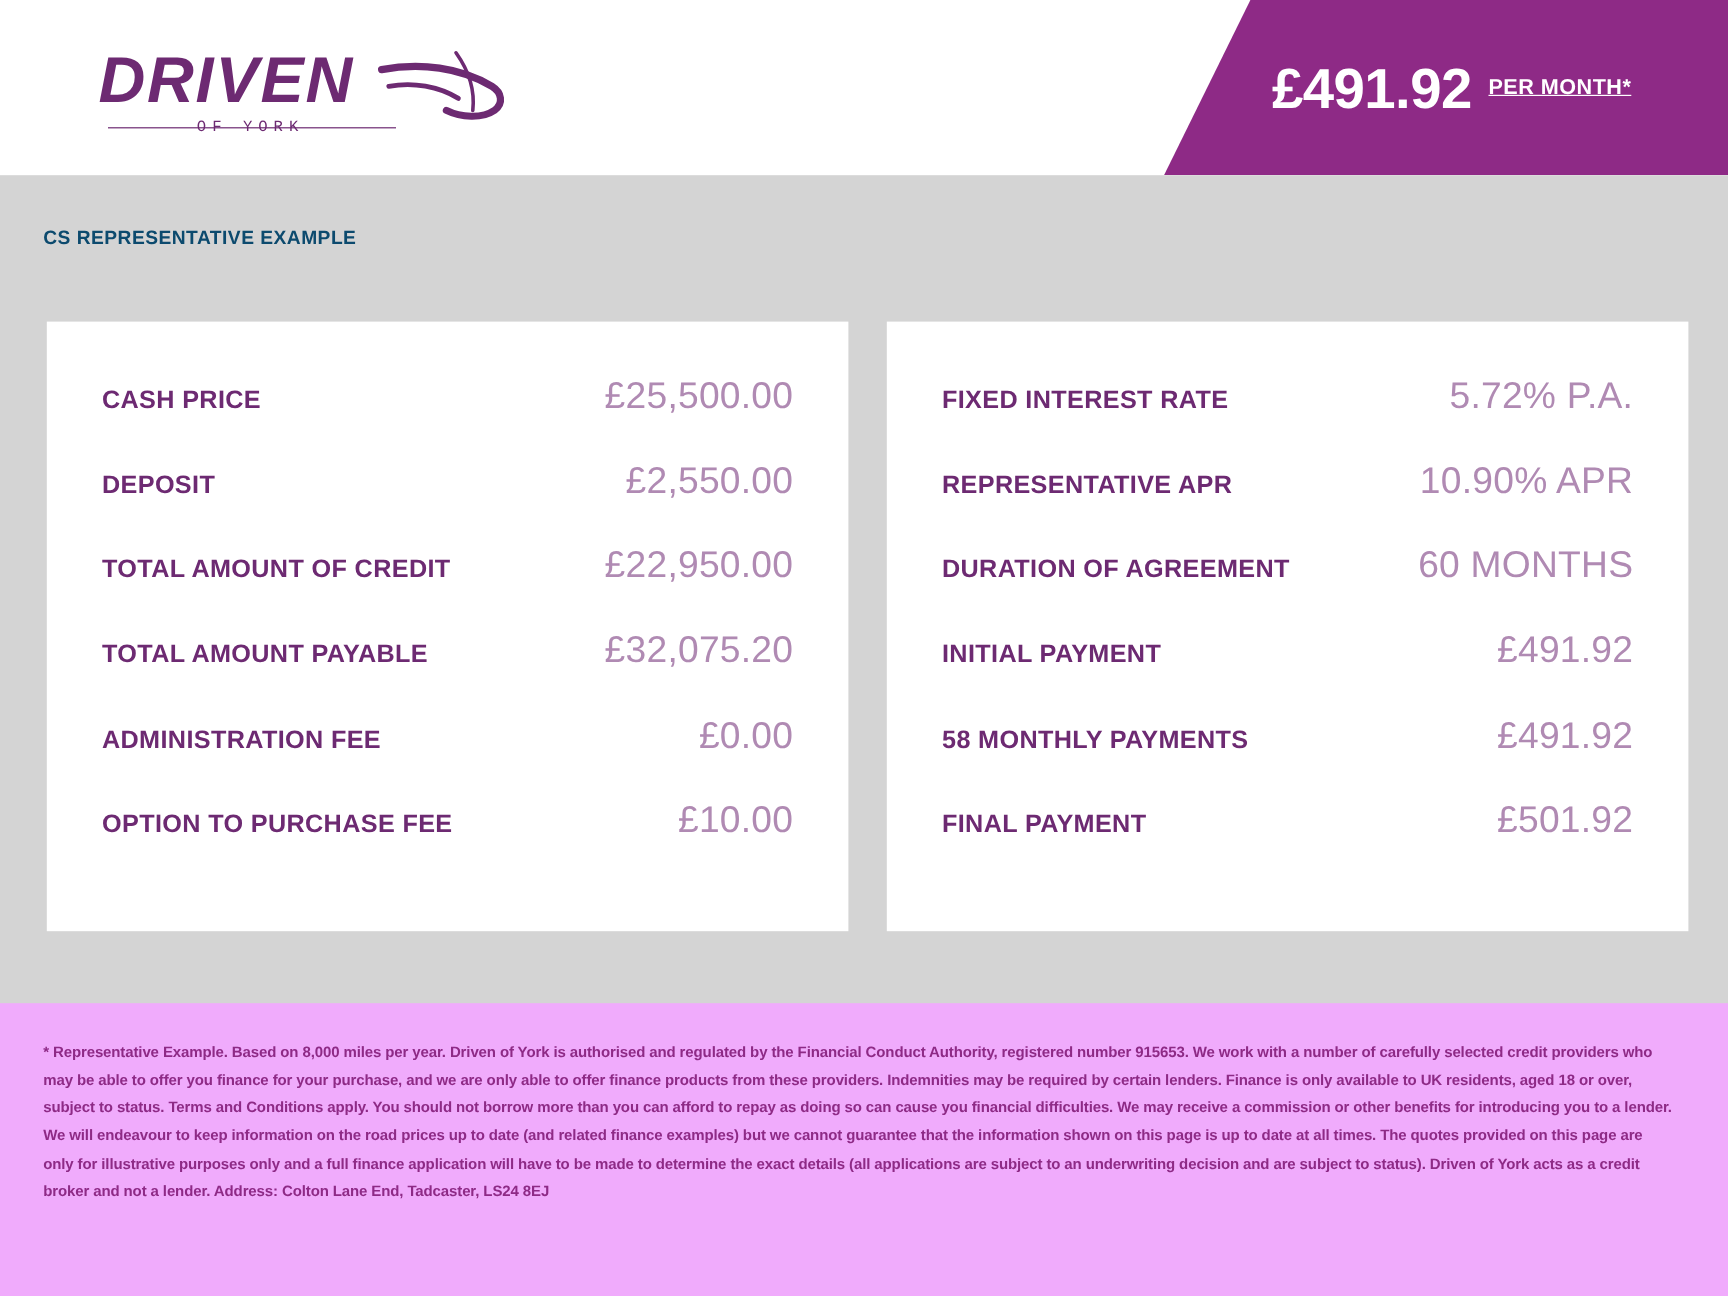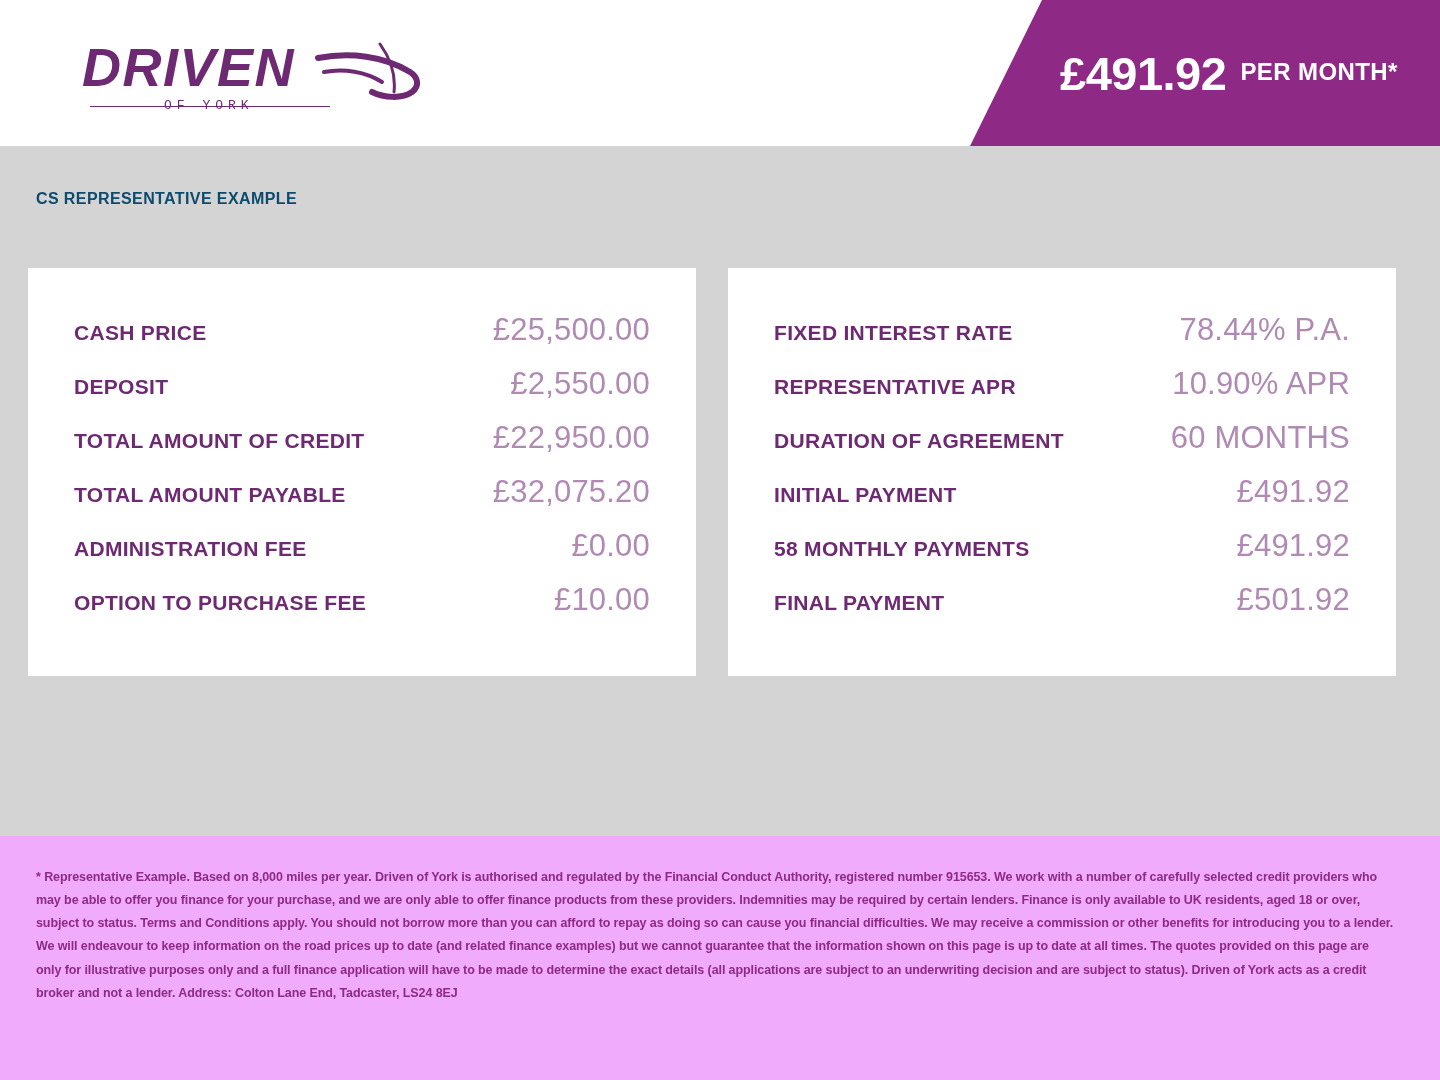--- a/index.html
+++ b/index.html
@@ -35,25 +35,26 @@
   }
   .price-amount {
     color: #ffffff;
     font-size: 47px;
     font-weight: bold;
     letter-spacing: -0.5px;
     line-height: 1;
   }
   .price-suffix {
     color: #ffffff;
-    font-size: 24px;
+    font-size: 18px;
     font-weight: bold;
     letter-spacing: 0.4px;
     margin-left: 14px;
     padding-bottom: 2px;
+    text-decoration: underline;
   }
 
   
   .logo {
     position: absolute; left: 82px; top: 28px;
     width: 340px; height: 88px;
   }
   .logo-word {
     position: absolute; left: 0; top: 8px;
     font-size: 54px;
@@ -82,22 +83,22 @@
   .section-title {
     position: absolute; left: 36px; top: 190px;
     font-size: 16px;
     font-weight: bold;
     color: #0c4a6e;
     letter-spacing: 0.4px;
   }
 
   
   .cards {
-    position: absolute; left: 28px; top: 268px;
-    width: 1368px; height: 408px;
+    position: absolute; left: 39px; top: 268px;
+    width: 1368px; height: 508px;
     display: flex;
     gap: 32px;
   }
   .card {
     background: #ffffff;
     flex: 1 1 0;
     padding: 44px 46px 40px 46px;
     display: flex;
     flex-direction: column;
     justify-content: flex-start;
@@ -191,21 +192,21 @@
       </div>
       <div class="row">
         <span class="row-label">OPTION TO PURCHASE FEE</span>
         <span class="row-value">£10.00</span>
       </div>
     </div>
 
     <div class="card">
       <div class="row">
         <span class="row-label">FIXED INTEREST RATE</span>
-        <span class="row-value">78.44% P.A.</span>
+        <span class="row-value">5.72% P.A.</span>
       </div>
       <div class="row">
         <span class="row-label">REPRESENTATIVE APR</span>
         <span class="row-value">10.90% APR</span>
       </div>
       <div class="row">
         <span class="row-label">DURATION OF AGREEMENT</span>
         <span class="row-value">60 MONTHS</span>
       </div>
       <div class="row">

